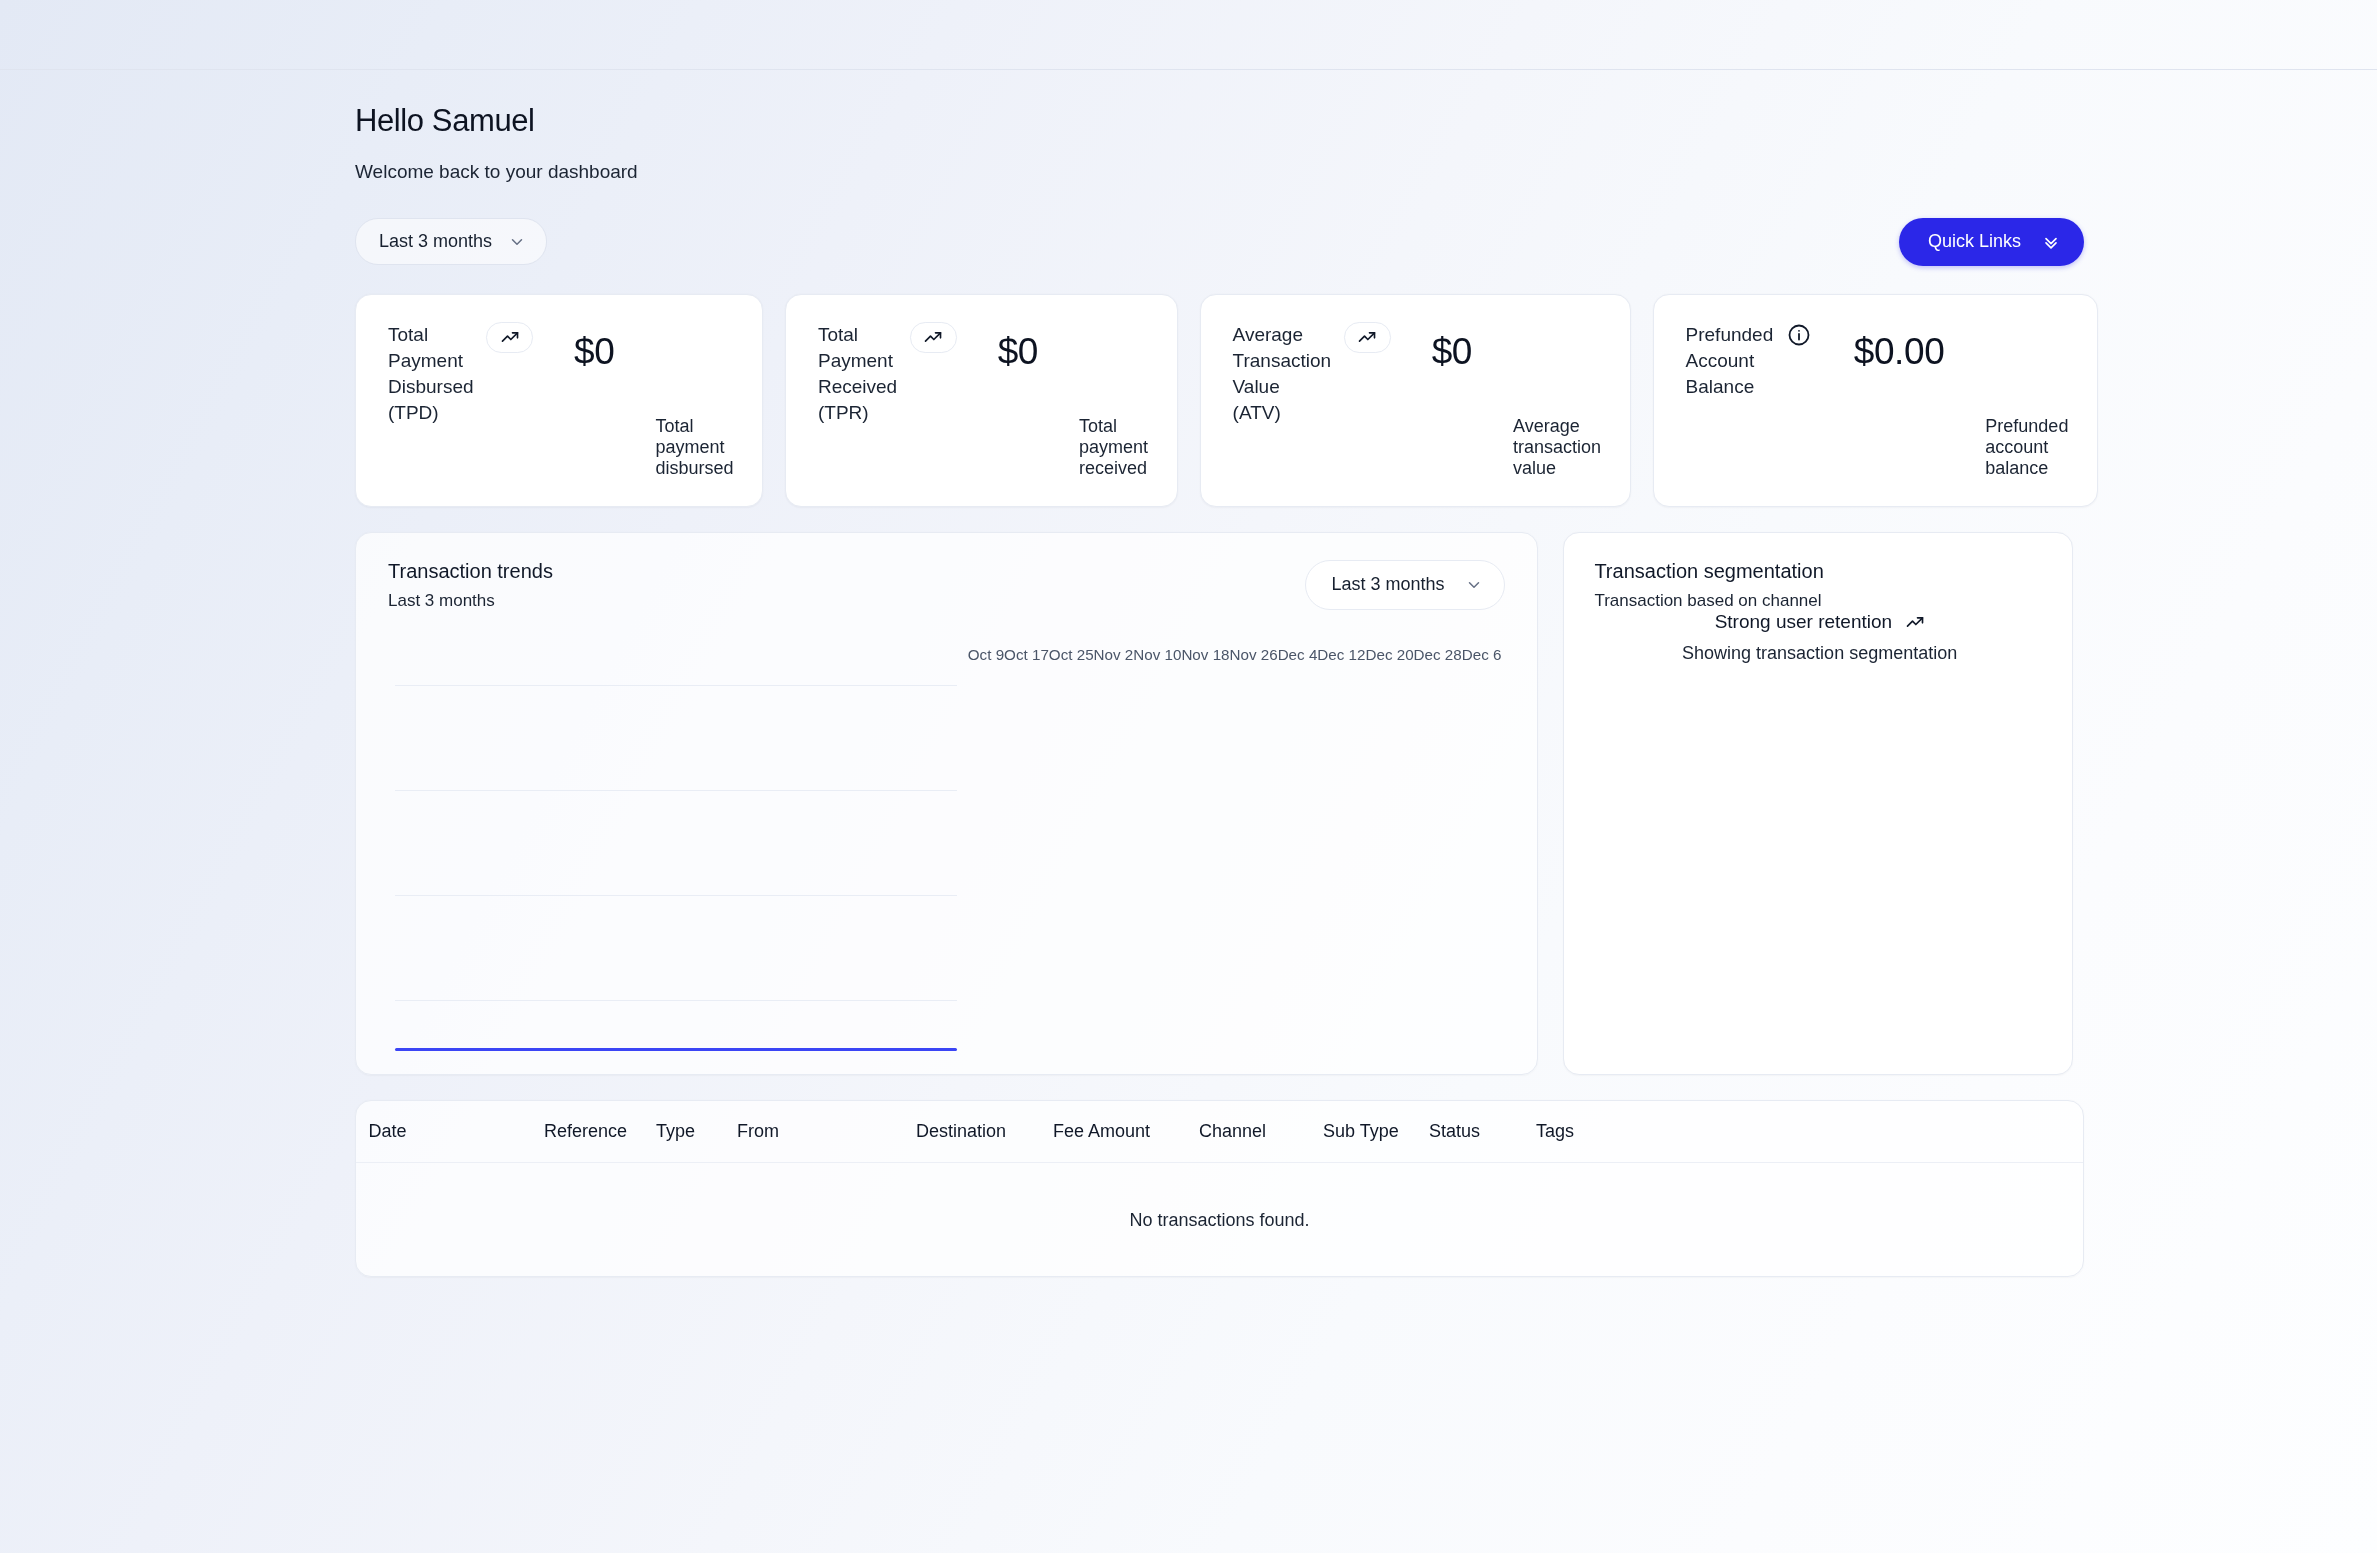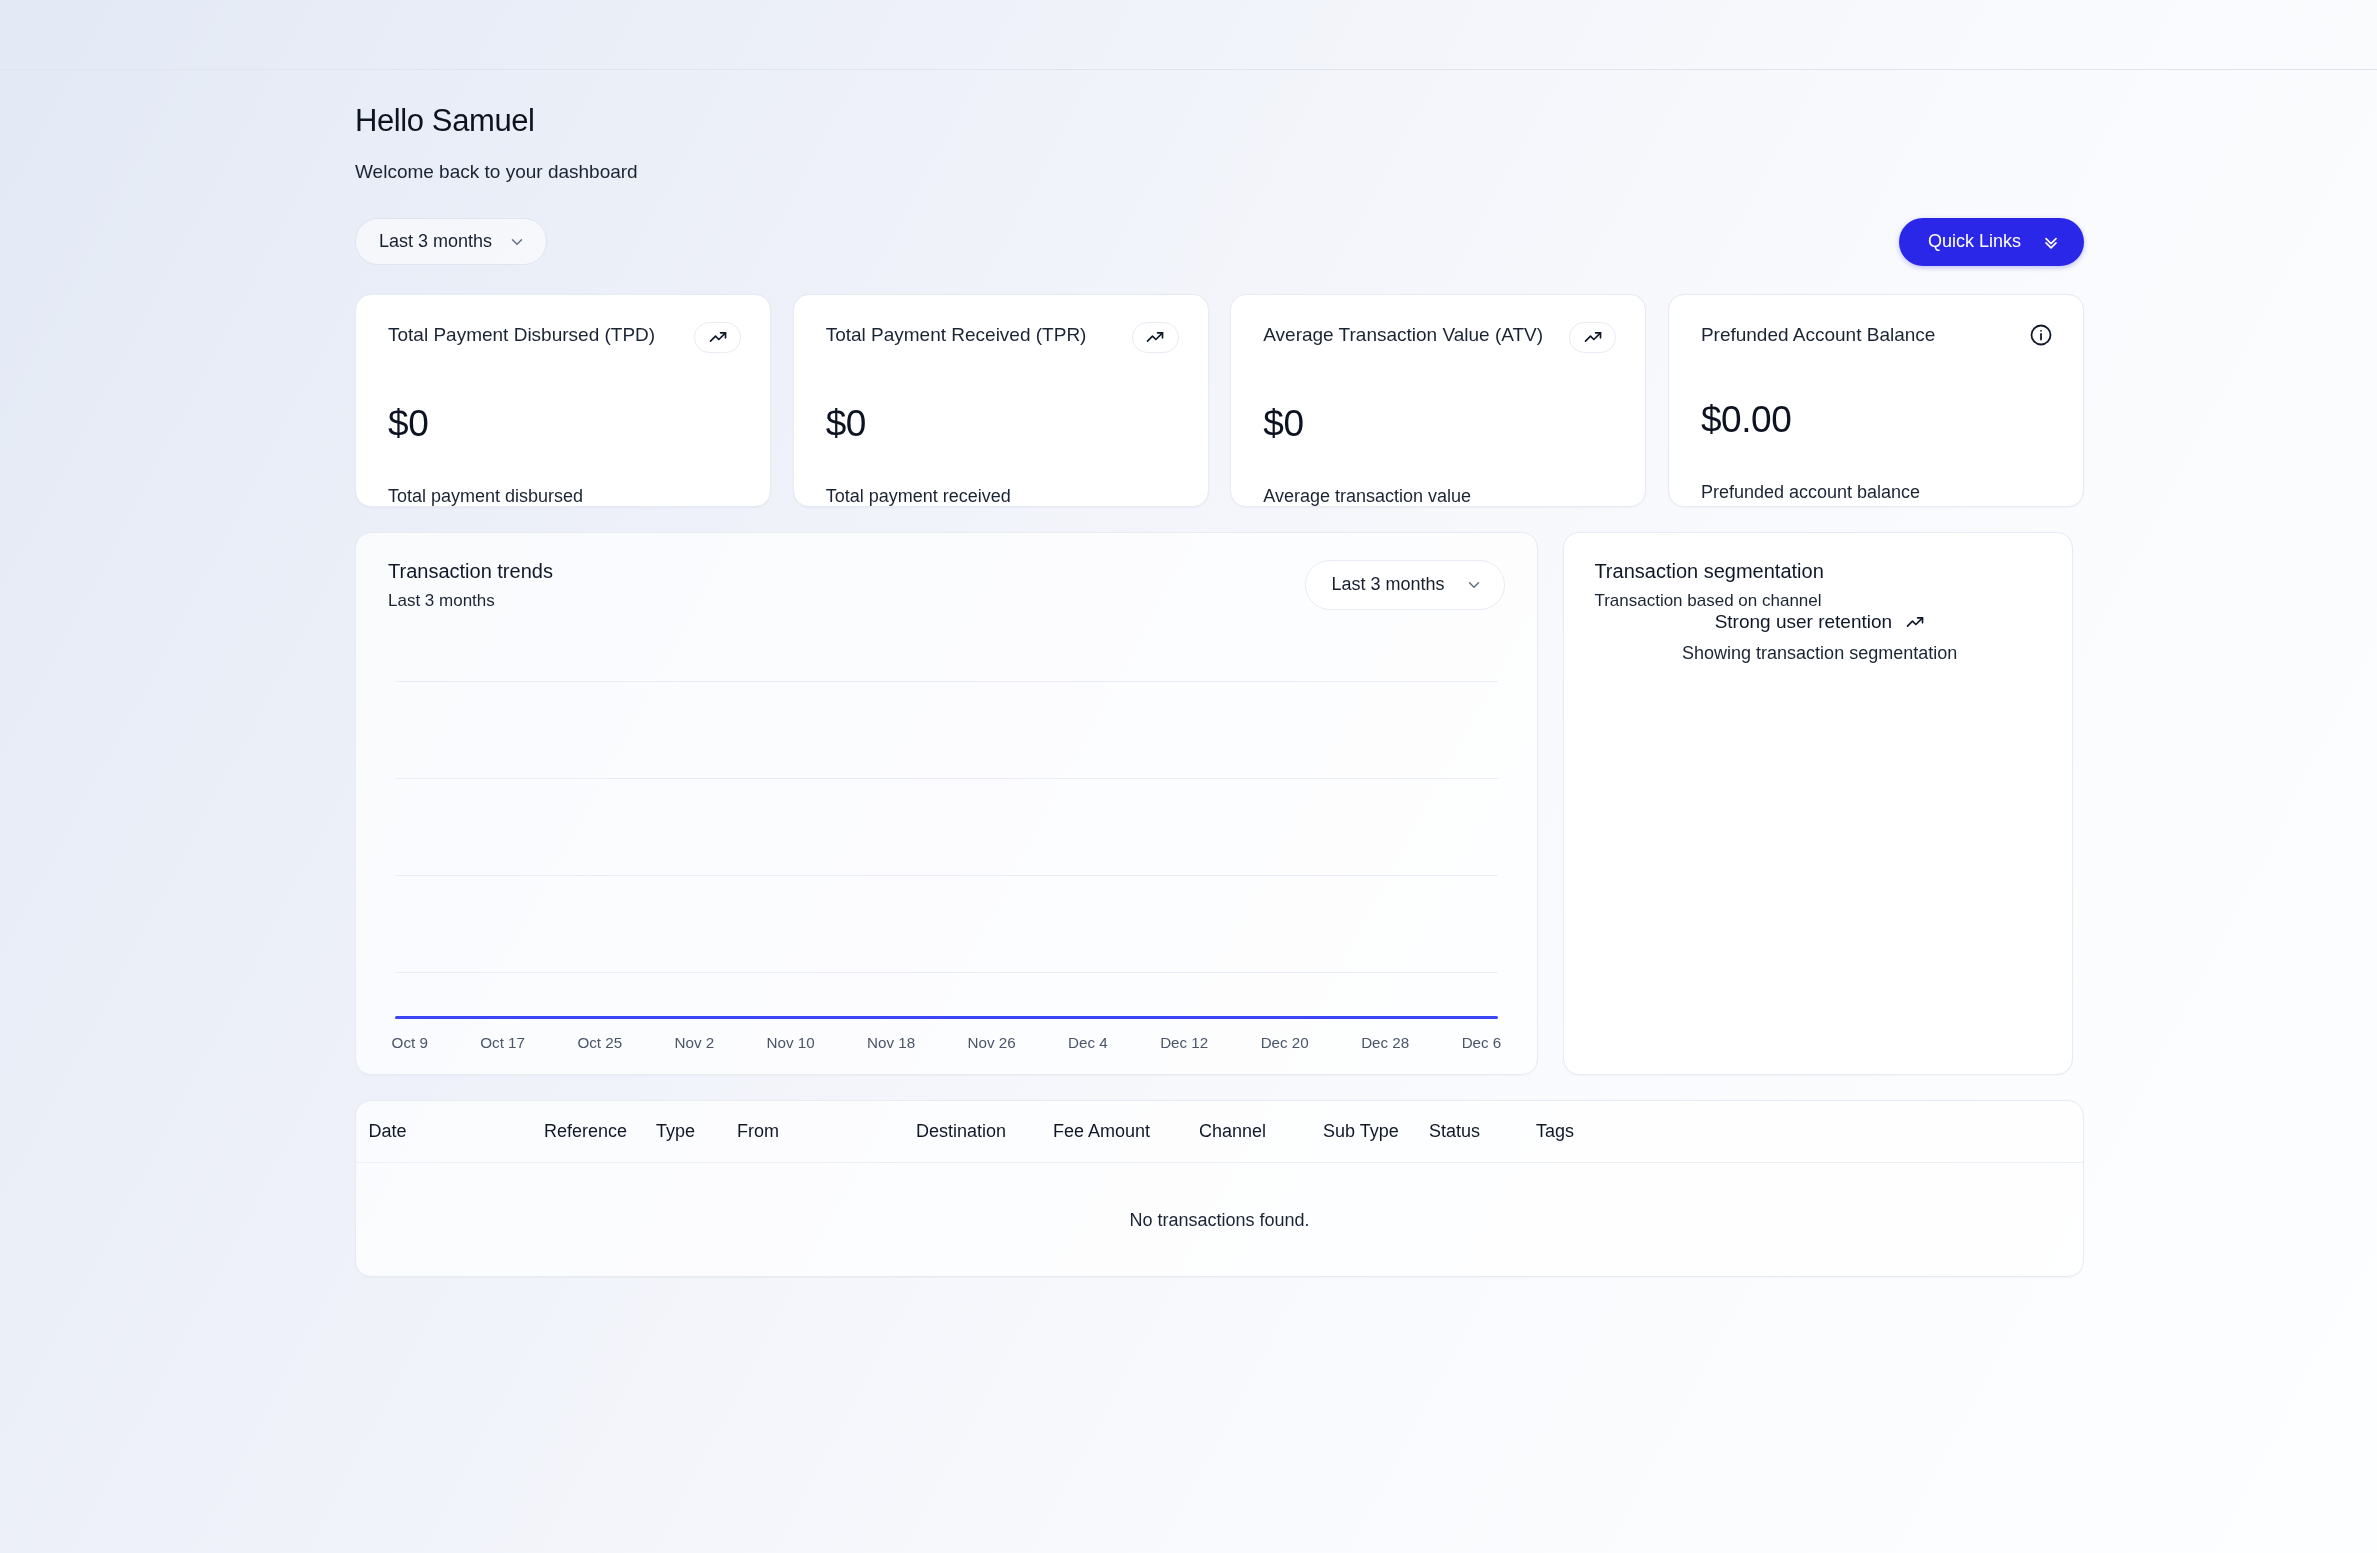--- a/index.html
+++ b/index.html
@@ -106,21 +106,21 @@
     gap: 21.5px;
   }
 
   .kpi-card {
     background: #ffffff;
     border: 0.9px solid #e7ebf3;
     border-radius: 16px;
     padding: 27px 29px 27px 32px;
     height: 213px;
     display: flex;
-    flex-direction: column;
+    flex-direction: row;
     box-shadow: 0 0.9px 1.8px rgba(16,24,40,0.04);
     gap: 41px;
   }
 
   .kpi-top {
     display: flex;
     align-items: flex-start;
     justify-content: space-between;
     gap: 12.5px;
   }
@@ -220,21 +220,21 @@
     font-size: 18px;
     color: #17202f;
     cursor: pointer;
   }
 
   
   .plot-wrap {
     margin-top: 20px;
     flex: 1;
     display: flex;
-    flex-direction: column;
+    flex-direction: row;
   }
 
   .plot {
     position: relative;
     flex: 1;
     margin: 0 7.2px 0 7.2px;
   }
 
   .gridline {
     position: absolute;

